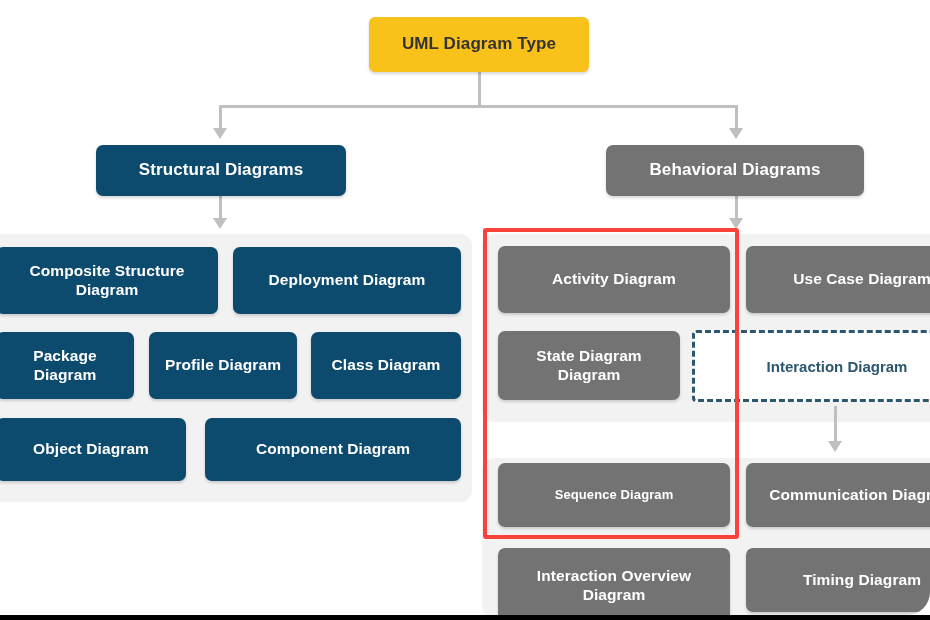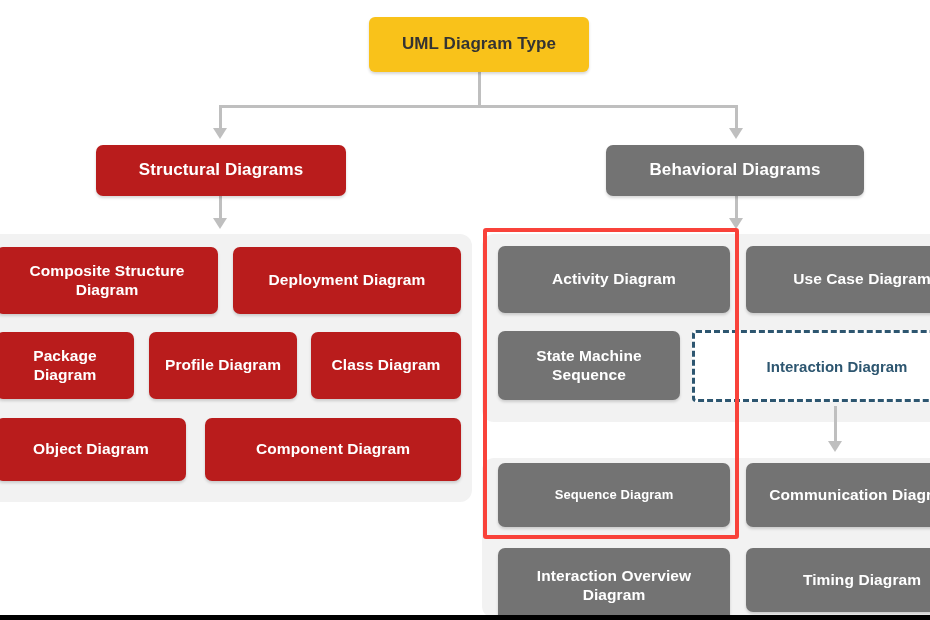--- a/index.html
+++ b/index.html
@@ -17,20 +17,21 @@
     box-sizing: border-box;
   }
 
   #canvas {
     position: absolute;
     left: 0;
     top: 0;
     width: 930px;
     height: 615px;
     overflow: hidden;
+    border-radius: 23px;
   }
 
   
   .node {
     position: absolute;
     box-sizing: border-box;
     display: flex;
     align-items: center;
     justify-content: center;
     text-align: center;
@@ -41,21 +42,21 @@
     padding: 4px 8px;
     box-shadow: 0 2px 3px rgba(0,0,0,0.16);
     letter-spacing: 0.1px;
   }
   .node.root {
     background: #f9c21a;
     color: #333333;
     font-size: 17px;
     border-radius: 6px;
   }
-  .node.teal   { background: #b91c1c; }
+  .node.teal   { background: #0c4a6e; }
   .node.navy   { background: #737373; }
 
   
   .panel {
     position: absolute;
     background: #f2f2f2;
     border-radius: 12px;
     box-sizing: border-box;
   }
 
@@ -144,21 +145,21 @@
   <div class="node teal" style="left:311px; top:332px; width:150px; height:67px; font-size:15.5px;">Class Diagram</div>
 
   <div class="node teal" style="left:-4px; top:418px; width:190px; height:63px; font-size:15.5px;">Object Diagram</div>
 
   <div class="node teal" style="left:205px; top:418px; width:256px; height:63px; font-size:15.5px;">Component Diagram</div>
 
   <div class="node navy" style="left:498px; top:246px; width:232px; height:67px; font-size:15.5px;">Activity Diagram</div>
 
   <div class="node navy" style="left:746px; top:246px; width:232px; height:67px; font-size:15.5px;">Use Case Diagram</div>
 
-  <div class="node navy" style="left:498px; top:331px; width:182px; height:69px; font-size:15.5px;">State Machine Sequence</div>
+  <div class="node navy" style="left:498px; top:331px; width:182px; height:69px; font-size:15.5px;">State Diagram Diagram</div>
 
   <div class="dashed-box" style="left:692px; top:330px; width:290px; height:72px;">Interaction Diagram</div>
 
   <div class="node navy" style="left:498px; top:463px; width:232px; height:64px; font-size:13px;">Sequence Diagram</div>
 
   <div class="node navy" style="left:746px; top:463px; width:232px; height:64px; font-size:15.5px;">Communication Diagram</div>
 
   <div class="node navy" style="left:498px; top:548px; width:232px; height:76px; font-size:15.5px;">Interaction Overview Diagram</div>
 
   <div class="node navy" style="left:746px; top:548px; width:232px; height:64px; font-size:15.5px;">Timing Diagram</div>

